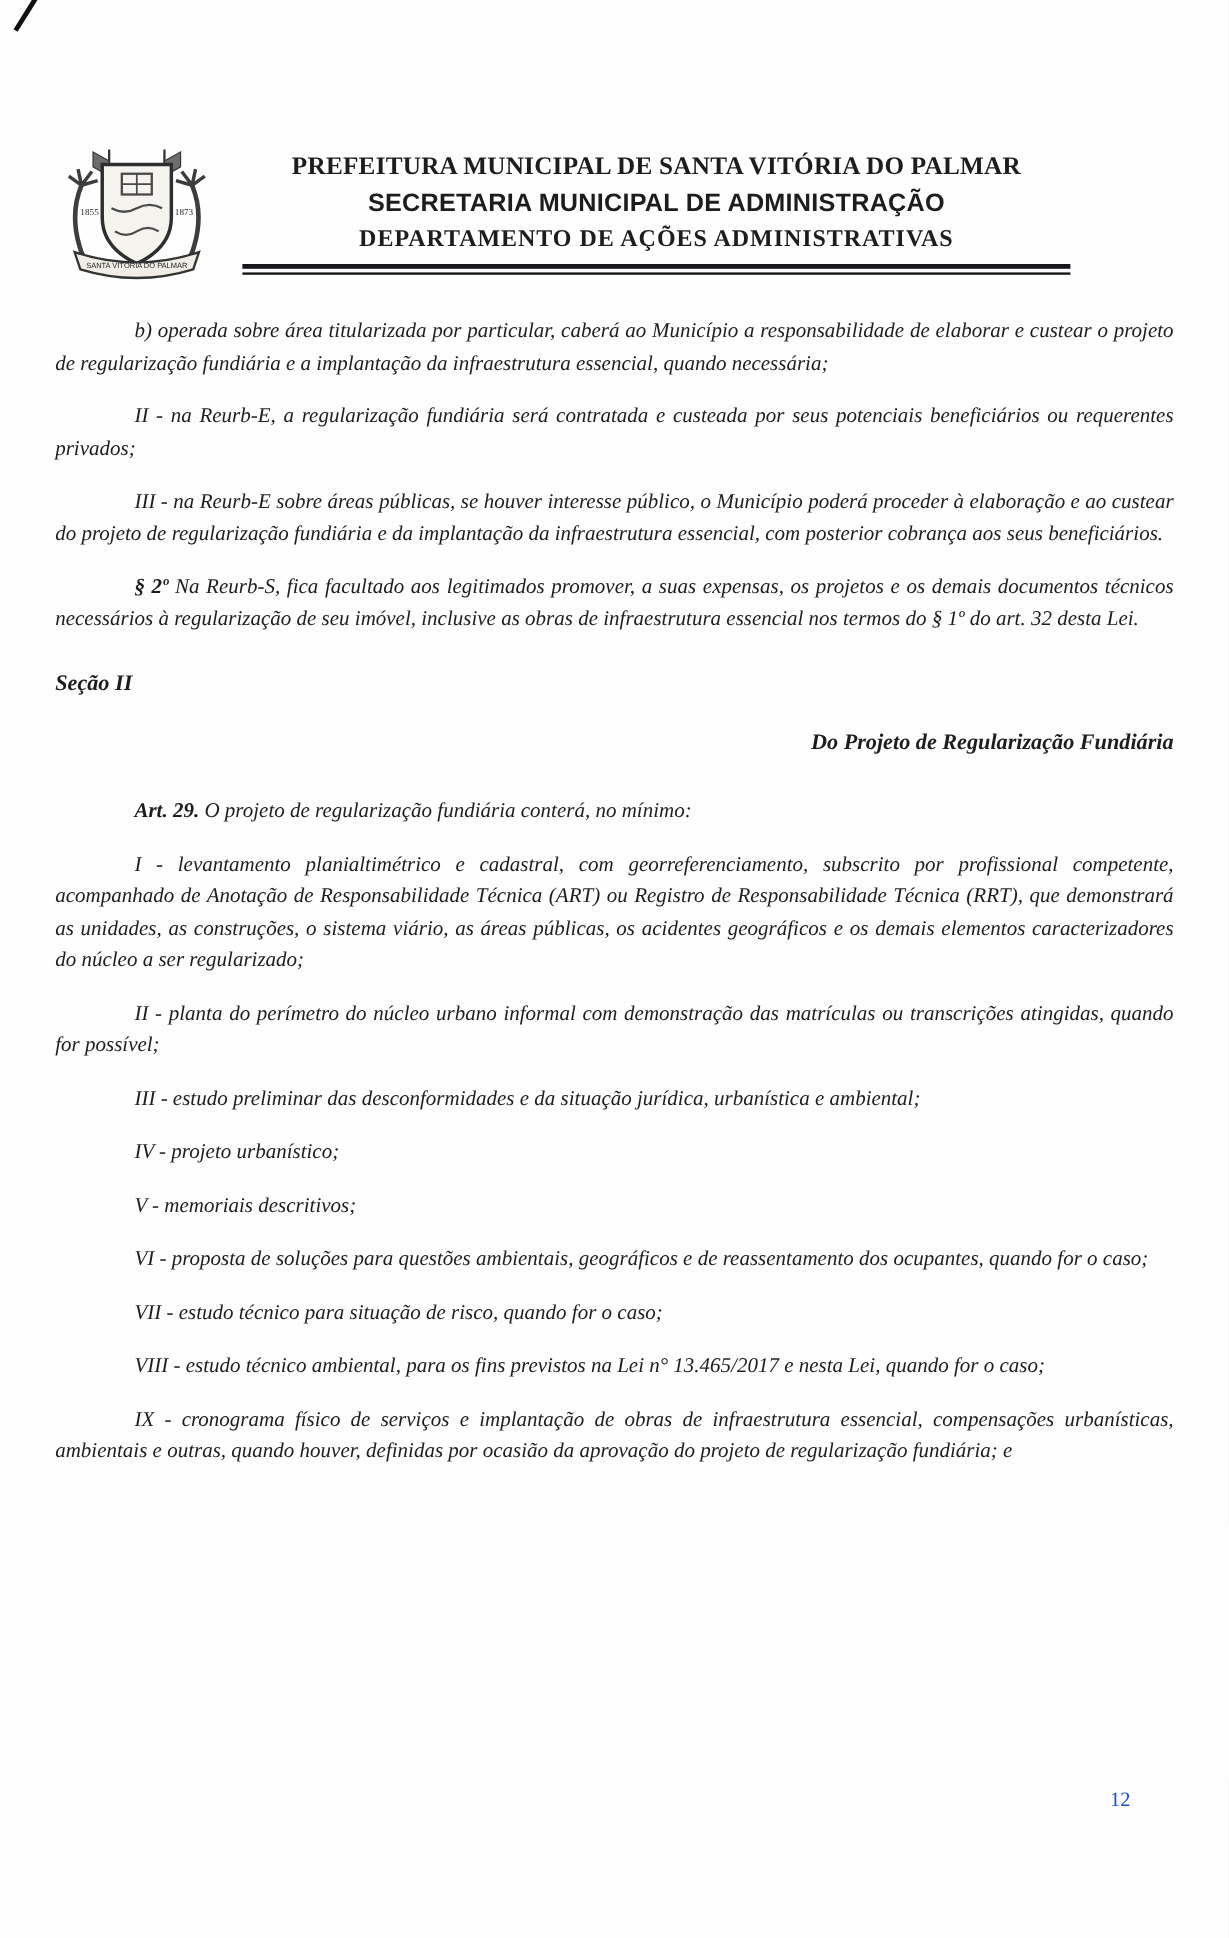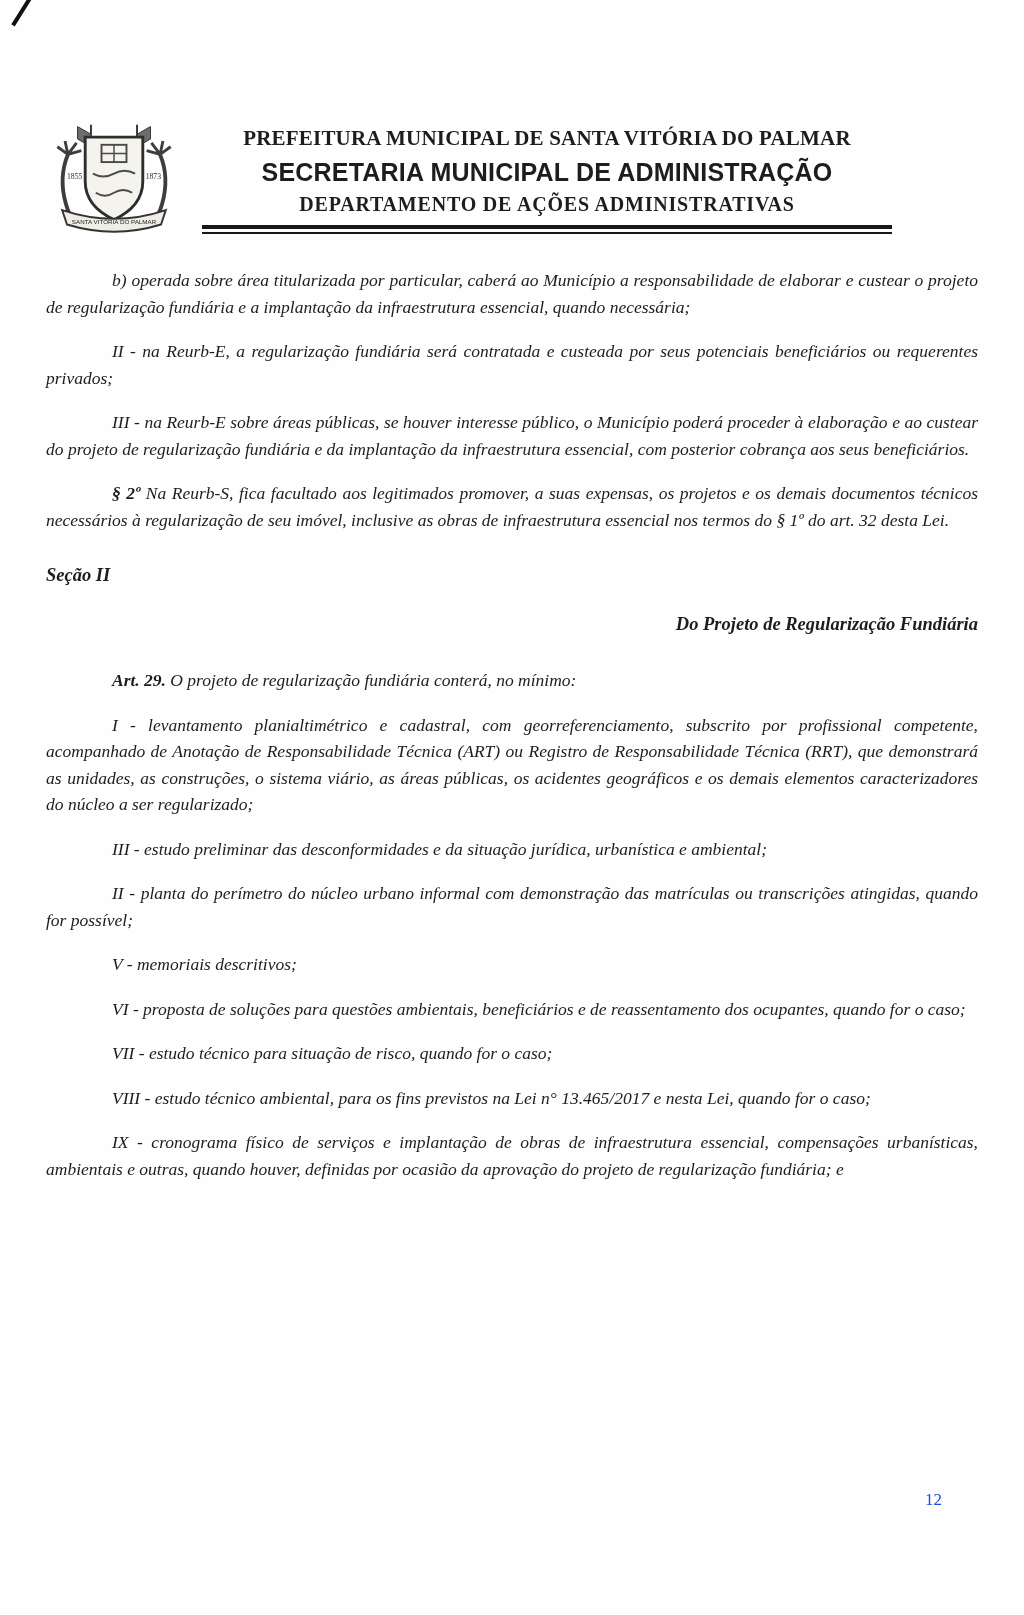--- a/index.html
+++ b/index.html
@@ -29,21 +29,21 @@
     flex: 1;
     text-align: center;
     padding: 10px 86px 17px 0;
   }
   .h1 {
     font-size: 21px; font-weight: bold; letter-spacing: .2px;
     margin: 0 0 7px 0;
   }
   .h2 {
     font-family: "Liberation Sans", "DejaVu Sans", sans-serif;
-    font-size: 25px; font-weight: bold; letter-spacing: .2px;
+    font-size: 21px; font-weight: bold; letter-spacing: .2px;
     margin: 0 0 6px 0;
   }
   .h3 {
     font-size: 20px; font-weight: bold; letter-spacing: .8px;
     margin: 0;
   }
   .rule {
     height: 3px;
     border-top: 4px solid #17171c;
     border-bottom: 2px solid #17171c;
@@ -137,28 +137,29 @@
     <p class="para"><b>§ 2º</b> <span>Na Reurb-S, fica facultado aos legitimados promover, a suas expensas, os projetos e os demais documentos técnicos necessários à regularização de seu imóvel, inclusive as obras de infraestrutura essencial nos termos do § 1º do art. 32 desta Lei.</span></p>
 
     <p class="center-head">Seção II</p>
 
     <p class="center-subhead">Do Projeto de Regularização Fundiária</p>
 
     <p class="para"><b>Art. 29.</b> <span>O projeto de regularização fundiária conterá, no mínimo:</span></p>
 
     <p class="para"><span>I - levantamento planialtimétrico e cadastral, com georreferenciamento, subscrito por profissional competente, acompanhado de Anotação de Responsabilidade Técnica (ART) ou Registro de Responsabilidade Técnica (RRT), que demonstrará as unidades, as construções, o sistema viário, as áreas públicas, os acidentes geográficos e os demais elementos caracterizadores do núcleo a ser regularizado;</span></p>
 
+    <p class="para"><span>II - planta do perímetro do núcleo urbano informal com demonstração das matrículas ou transcrições atingidas, quando for possível;</span></p>
+
     <p class="para"><span>III - estudo preliminar das desconformidades e da situação jurídica, urbanística e ambiental;</span></p>
 
-    <p class="para"><span>II - planta do perímetro do núcleo urbano informal com demonstração das matrículas ou transcrições atingidas, quando for possível;</span></p>
-
+    <p class="para"><span>IV - projeto urbanístico;</span></p>
 
     <p class="para"><span>V - memoriais descritivos;</span></p>
 
-    <p class="para"><span>VI - proposta de soluções para questões ambientais, beneficiários e de reassentamento dos ocupantes, quando for o caso;</span></p>
+    <p class="para"><span>VI - proposta de soluções para questões ambientais, geográficos e de reassentamento dos ocupantes, quando for o caso;</span></p>
 
     <p class="para"><span>VII - estudo técnico para situação de risco, quando for o caso;</span></p>
 
     <p class="para"><span>VIII - estudo técnico ambiental, para os fins previstos na Lei n° 13.465/2017 e nesta Lei, quando for o caso;</span></p>
 
     <p class="para"><span>IX - cronograma físico de serviços e implantação de obras de infraestrutura essencial, compensações urbanísticas, ambientais e outras, quando houver, definidas por ocasião da aprovação do projeto de regularização fundiária; e</span></p>
 
   </div>
 
   <div class="page-number">12</div>

